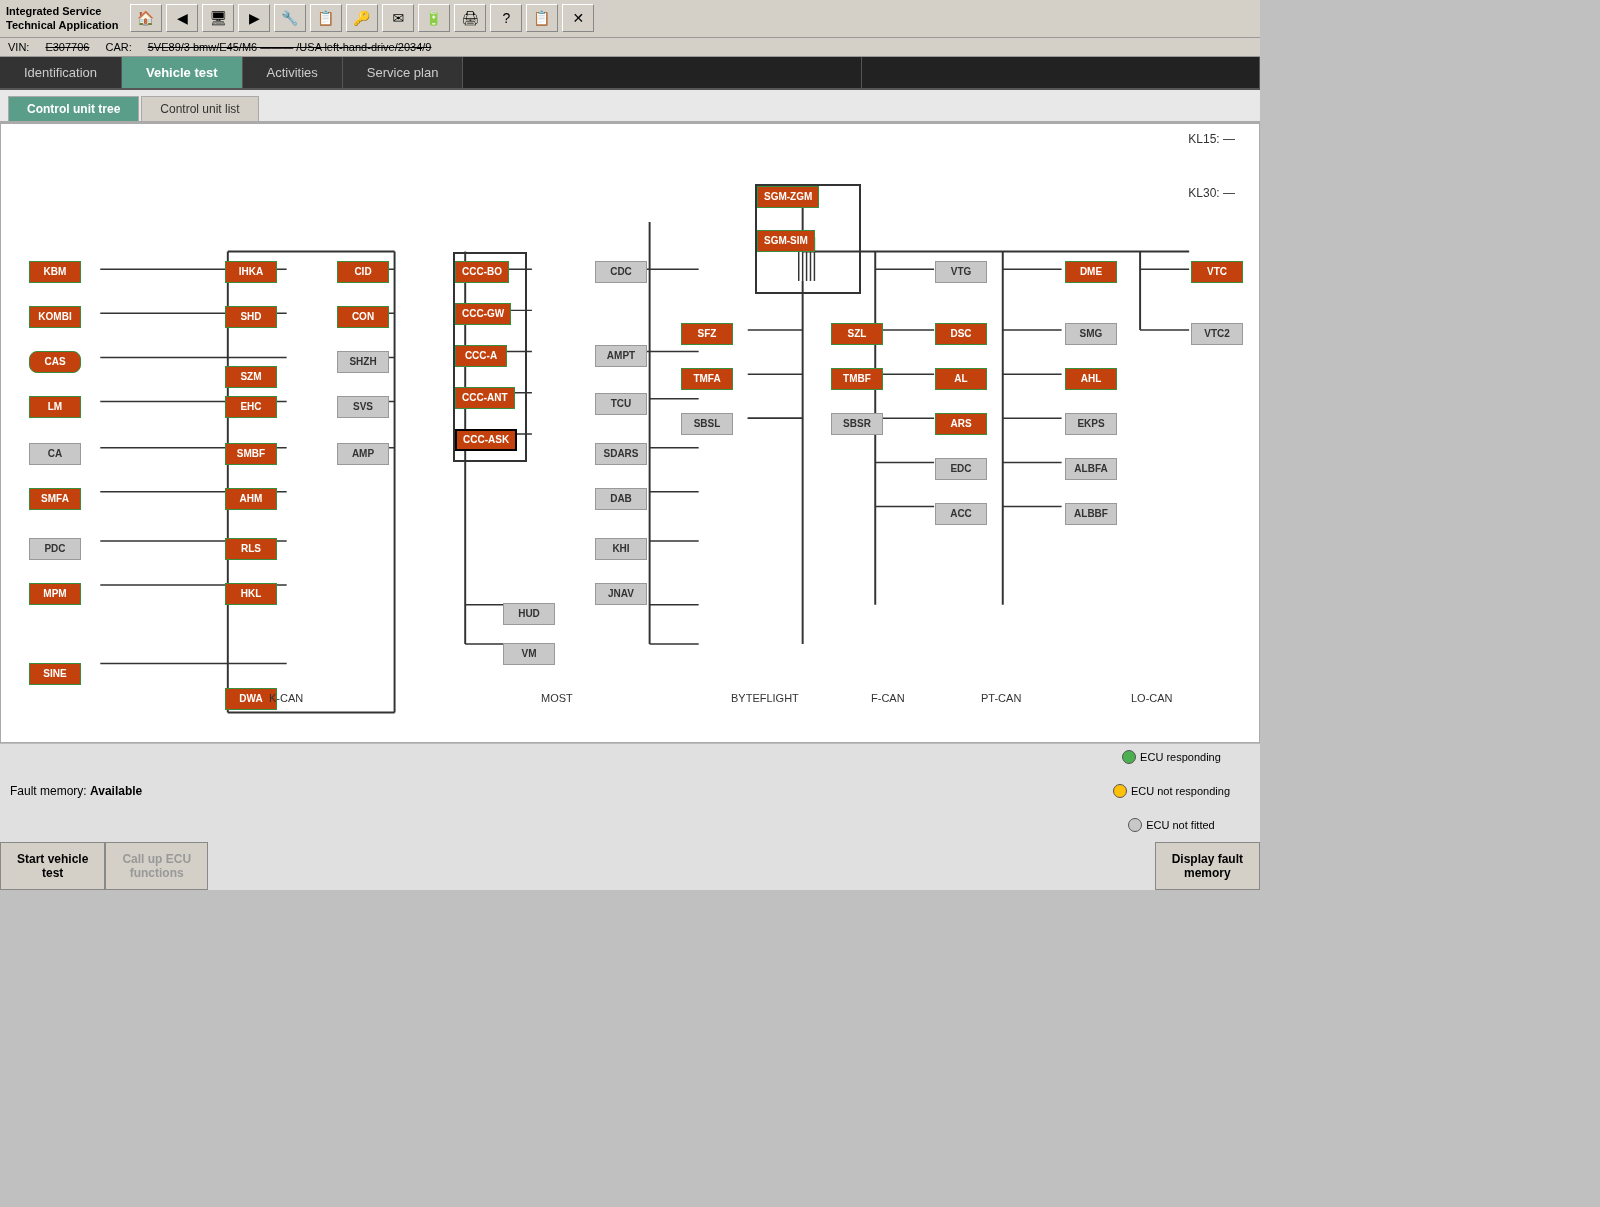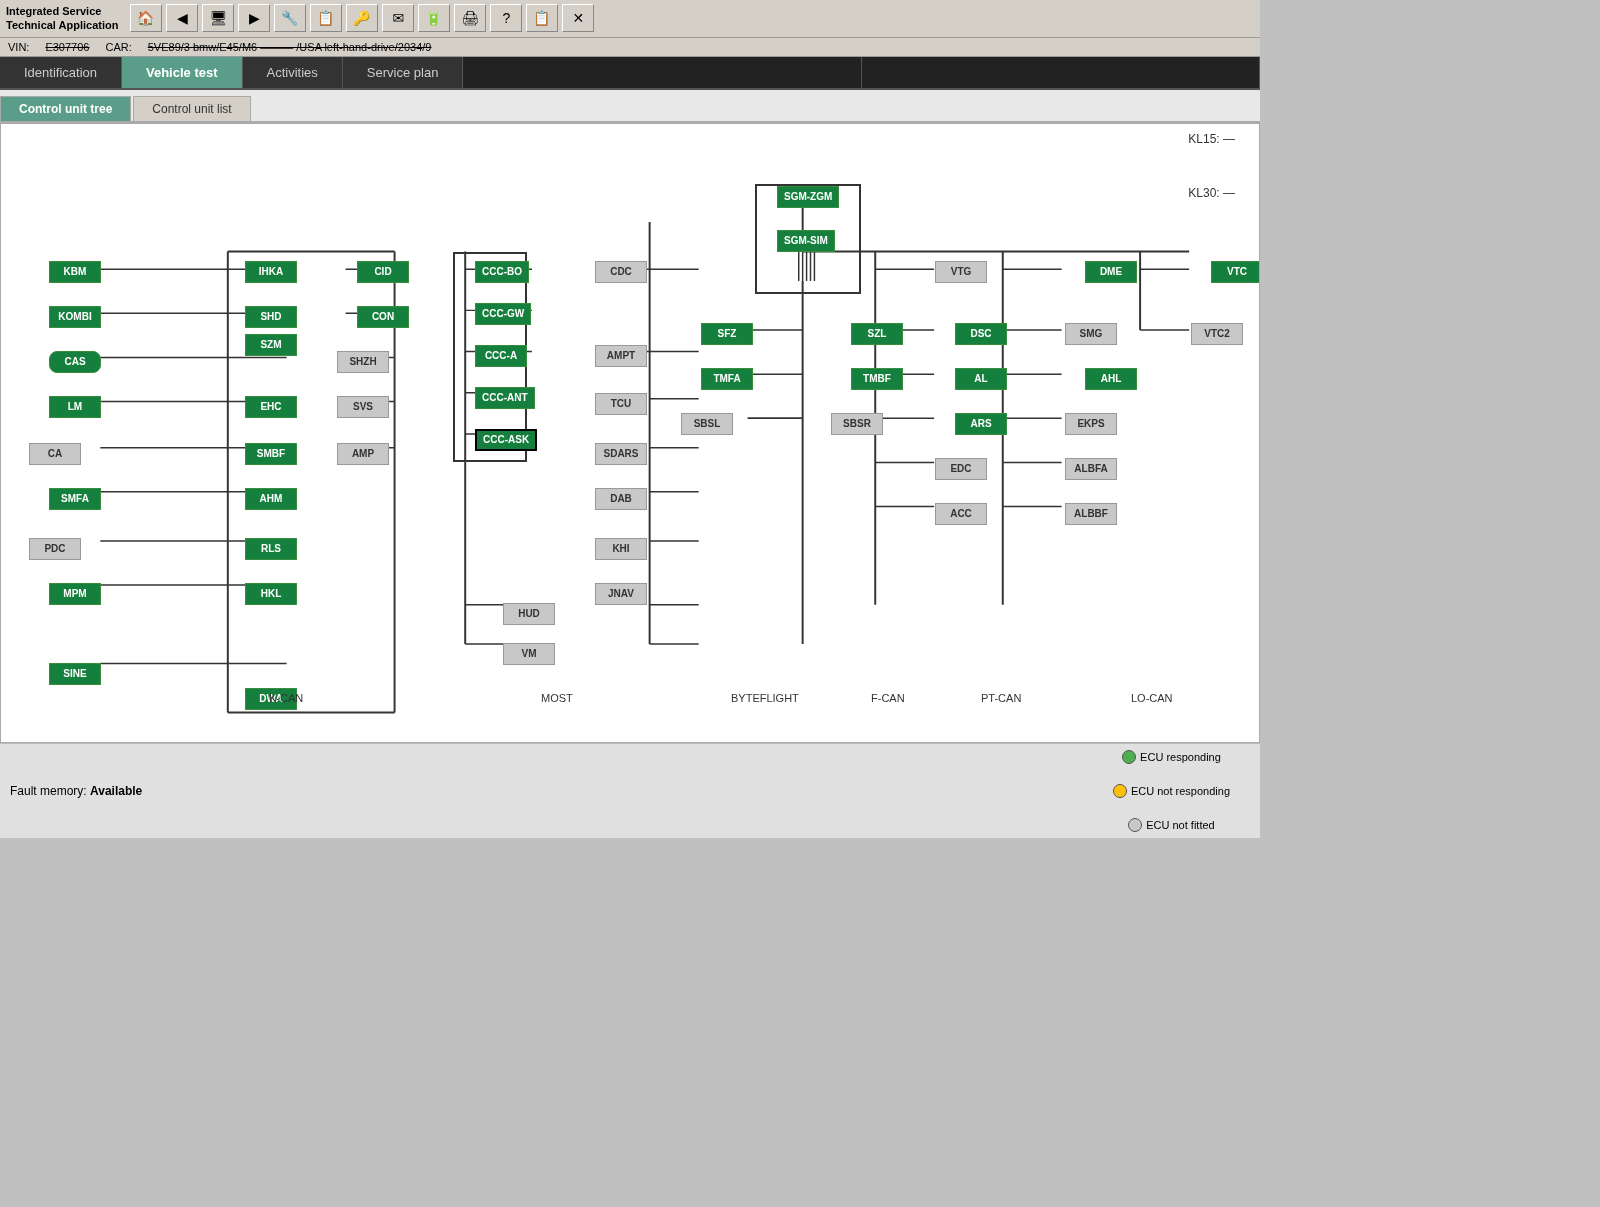--- a/index.html
+++ b/index.html
@@ -54,21 +54,21 @@
       background: #5a9e8a;
       color: white;
       font-weight: bold;
     }
     .tab.inactive { color: #888; background: #222; }
     
     
     .subtab-bar {
       display: flex;
       background: #e8e8e8;
-      padding: 6px 8px 0 0;
+      padding: 6px 8px 0 8px;
       gap: 2px;
       border-bottom: 2px solid #aaa;
     }
     .subtab {
       padding: 5px 18px;
       cursor: pointer;
       font-size: 12px;
       border: 1px solid #aaa;
       border-bottom: none;
       background: #d4d0c8;
@@ -117,21 +117,21 @@
       font-weight: bold;
       text-align: center;
       border: 1px solid #555;
       min-width: 52px;
       height: 22px;
       display: flex;
       align-items: center;
       justify-content: center;
       cursor: pointer;
     }
-    .ecu.green { background: #15803d; color: white; border-color: #388e3c; margin-left: 20px; }
+    .ecu.green { background: #c2410c; color: white; border-color: #388e3c; }
     .ecu.gray { background: #c8c8c8; color: #333; border-color: #999; }
     .ecu.bold-outlined { border: 2px solid #000; }
     
     
     .can-label {
       position: absolute;
       font-size: 11px;
       color: #333;
       text-align: center;
     }
@@ -352,21 +352,21 @@
     <div class="ecu green" style="left:28px;top:227px;border-radius:8px;">CAS</div>
     <div class="ecu green" style="left:28px;top:272px;">LM</div>
     <div class="ecu gray" style="left:28px;top:319px;">CA</div>
     <div class="ecu green" style="left:28px;top:364px;">SMFA</div>
     <div class="ecu gray" style="left:28px;top:414px;">PDC</div>
     <div class="ecu green" style="left:28px;top:459px;">MPM</div>
     <div class="ecu green" style="left:28px;top:539px;">SINE</div>
 
     <div class="ecu green" style="left:224px;top:137px;">IHKA</div>
     <div class="ecu green" style="left:224px;top:182px;">SHD</div>
-    <div class="ecu green" style="left:224px;top:210px;">SZM</div>
+    <div class="ecu green" style="left:224px;top:242px;">SZM</div>
     <div class="ecu green" style="left:224px;top:272px;">EHC</div>
     <div class="ecu green" style="left:224px;top:319px;">SMBF</div>
     <div class="ecu green" style="left:224px;top:364px;">AHM</div>
     <div class="ecu green" style="left:224px;top:414px;">RLS</div>
     <div class="ecu green" style="left:224px;top:459px;">HKL</div>
     <div class="ecu green" style="left:224px;top:564px;">DWA</div>
 
     <div class="ecu green" style="left:336px;top:137px;">CID</div>
     <div class="ecu green" style="left:336px;top:182px;">CON</div>
     <div class="ecu gray" style="left:336px;top:227px;">SHZH</div>
@@ -446,13 +446,22 @@
         <div class="legend-dot yellow"></div>
         <span>ECU not responding</span>
       </div>
       <div class="legend-item">
         <div class="legend-dot gray"></div>
         <span>ECU not fitted</span>
       </div>
     </div>
   </div>
 
+  <div style="display:flex;justify-content:space-between;padding:4px 0 0 0;">
+    <div class="action-btns">
+      <button class="action-btn primary" style="min-height:48px;">Start vehicle<br>test</button>
+      <button class="action-btn disabled" style="min-height:48px;color:#999;">Call up ECU<br>functions</button>
+    </div>
+    <div>
+      <button class="action-btn primary" style="min-height:48px;font-weight:bold;">Display fault<br>memory</button>
+    </div>
+  </div>
 </div>
 
 </body></html>

